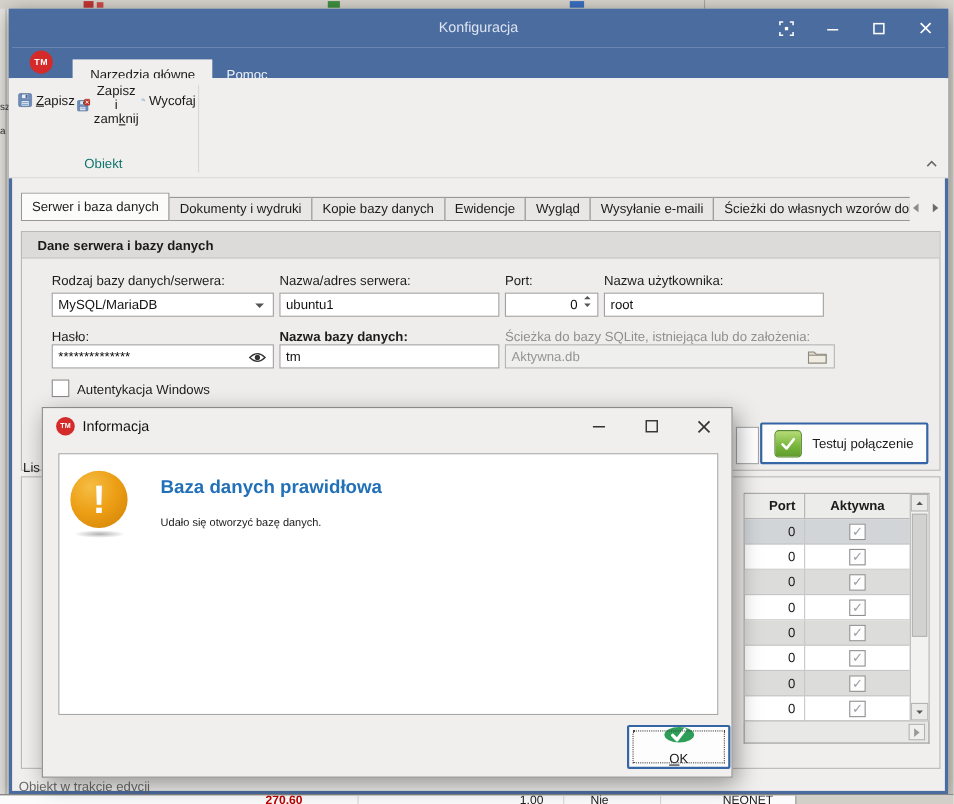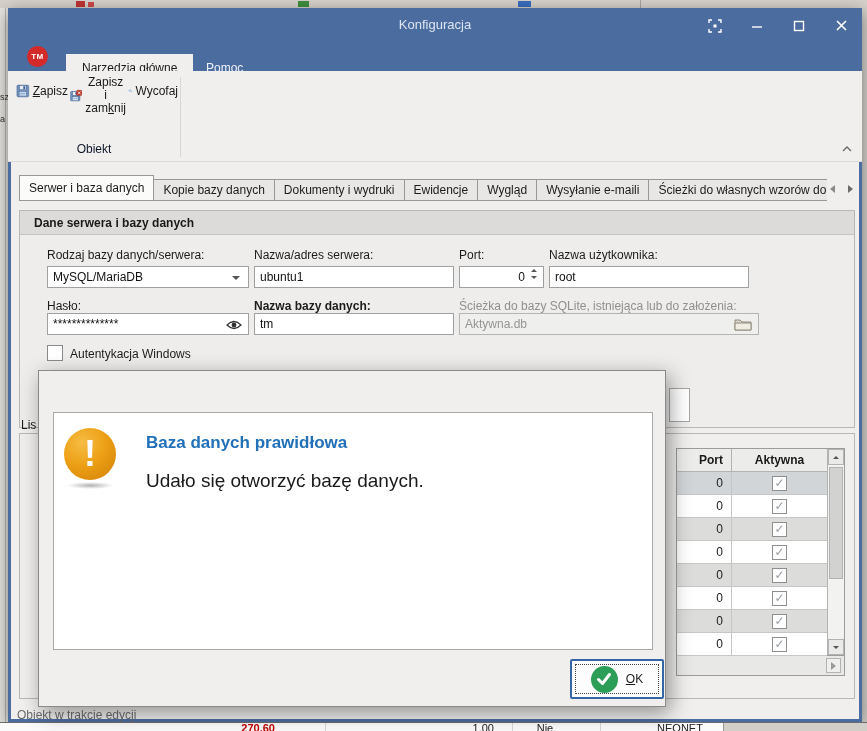--- a/index.html
+++ b/index.html
@@ -29,21 +29,21 @@
   .ribbon-tabrow { position:absolute; left:-3px; top:32px; width:854px; height:28px; background:#4b6c9f; }
   .app-logo { position:absolute; left:19px; top:3px; width:21px; height:21px; border-radius:50%; background:#d42a2a; color:#fff; font-weight:bold; font-size:8px; display:flex; align-items:center; justify-content:center; letter-spacing:.5px; }
   .rtab { position:absolute; top:11px; height:28px; display:flex; align-items:center; padding:0 16px; font-size:12px; }
   .rtab.active { left:58px; background:#f0efee; color:#1a1a1a; }
   .rtab.inactive { left:182px; color:#eef2f8; }
 
   
   .ribbon { position:absolute; left:-3px; top:60px; width:854px; height:91px; background:#f0efee; border-bottom:1px solid #dcdbda; }
   .rbtn { position:absolute; top:5px; display:flex; flex-direction:row; align-items:center; gap:3px; text-align:center; line-height:13px; }
   .rbtn .lbl { color:#1a1a1a; }
-  .rgroup-label { position:absolute; left:0; top:71px; width:172px; text-align:center; color:#0f172a; }
+  .rgroup-label { position:absolute; left:0; top:71px; width:172px; text-align:center; color:#0f766e; }
   .rsep { position:absolute; left:172px; top:6px; width:1px; height:80px; background:#d9d8d7; }
   .ribbon-collapse { position:absolute; left:832px; top:72px; width:14px; height:12px; display:flex; align-items:center; justify-content:center; }
 
   
   .tabstrip { position:absolute; left:8px; top:164px; width:808px; height:26px; display:flex; align-items:flex-end; overflow:hidden; }
   .ptab { height:22px; padding:3px 9px 0; background:#e8e7e6; border:1px solid #979797; margin-right:-1px; white-space:nowrap; font-size:12px; color:#1c1c1c; }
   .ptab.active { height:26px; padding-top:5px; background:#fbfbfa; position:relative; z-index:2; }
   .tab-scroll { position:absolute; top:170px; width:15px; height:15px; display:flex; align-items:center; justify-content:center; }
 
   
@@ -99,23 +99,23 @@
   .m-controls { position:absolute; right:8px; top:5px; display:flex; gap:14px; }
   .m-btn { width:34px; height:23px; display:flex; align-items:center; justify-content:center; }
   .m-content { position:absolute; left:14px; top:41px; width:600px; height:238px; background:#fff; border:1px solid #a8a8a8; }
   .warn-circle { position:absolute; left:10px; top:15px; width:52px; height:52px; border-radius:50%;
                  background:radial-gradient(circle at 35% 28%, #f6bd45 0%, #eda016 45%, #d07f04 100%);
                  display:flex; align-items:center; justify-content:center;
                  color:#fff; font-weight:bold; font-size:36px; }
   .warn-shadow { position:absolute; left:13px; top:69px; width:47px; height:7px; border-radius:50%;
                  background:radial-gradient(ellipse at center, rgba(0,0,0,.30), rgba(0,0,0,0) 70%); }
   .m-heading { position:absolute; left:92px; top:20px; font-size:17px; font-weight:bold; color:#2170b8; }
-  .m-message { position:absolute; left:92px; top:57px; font-size:19px; color:#1a1a1a;text-align:right; }
+  .m-message { position:absolute; left:92px; top:57px; font-size:10px; color:#1a1a1a;text-align:right; }
   .ok-btn { position:absolute; left:531px; top:288px; width:94px; height:40px; background:#fdfdfd; border:2px solid #3465a4; border-radius:2px;
-            outline:1px dotted #444; outline-offset:-6px; display:flex; align-items:center; justify-content:center; gap:8px; }
+            outline:1px dotted #444; outline-offset:-6px; display:flex; align-items:center; justify-content:center; gap:8px;flex-direction:column; }
   .ok-circle { width:27px; height:27px; border-radius:50%; background:#2d9e57; display:flex; align-items:center; justify-content:center; }
 
   .statusbar-text { position:absolute; left:6px; top:697px; font-size:12px; color:#6b6b6b; }
   u { text-decoration:underline; }
 </style>
 </head>
 <body>
 
 <div class="screen">
 
@@ -215,22 +215,22 @@
 
       <div class="ribbon-collapse">
         <svg width="12" height="8" viewBox="0 0 12 8">
           <path d="M2 6 L6 2 L10 6" fill="none" stroke="#6a6a6a" stroke-width="1.4"></path>
         </svg>
       </div>
     </div>
 
     <div class="tabstrip">
       <div class="ptab active">Serwer i baza danych</div>
+      <div class="ptab">Dokumenty i wydruki</div>
       <div class="ptab">Kopie bazy danych</div>
-      <div class="ptab">Dokumenty i wydruki</div>
       <div class="ptab">Ewidencje</div>
       <div class="ptab">Wygląd</div>
       <div class="ptab">Wysyłanie e-maili</div>
       <div class="ptab">Ścieżki do własnych wzorów dokumentów</div>
 
     </div>
     <div class="tab-scroll" style="left:814px;">
         <span class="tri-left"></span>
       </div>
     <div class="tab-scroll" style="left:832px;">
@@ -293,20 +293,28 @@
       </div>
 
       <div class="checkbox" style="position:absolute;left:27px;top:134px;"></div>
       <div class="flabel" style="left:50px;top:136px;">Autentykacja Windows</div>
     </div>
 
     <div class="flabel" style="left:10px;top:407px;width:24px;overflow:hidden;white-space:nowrap;">Lis</div>
     <div class="groupbox" style="left:8px;top:422px;width:836px;height:266px;background:#f0efee;"></div>
 
     <div class="cut-control"></div>
+    <div class="test-btn">
+      <span class="test-icon">
+        <svg width="15" height="13" viewBox="0 0 16 14">
+            <path d="M2.5 7.5 L6.5 11.5 L13.5 2.5" fill="none" stroke="#fff" stroke-width="2.6" stroke-linecap="round" stroke-linejoin="round"></path>
+          </svg>
+      </span>
+      <span>Testuj połączenie</span>
+    </div>
 
     <div class="dtable">
       <div class="dt-head">
         <div class="hc1">Port</div>
         <div class="hc2">Aktywna</div>
       </div>
 
       <div class="dt-row cur" style="top:23px;">
           <div class="c1">0</div>
           <div class="c2">
@@ -368,20 +376,41 @@
     </div>
     <div class="dt-footer">
       <div class="hs-btn">
           <span class="tri-right" style="border-left-color:#9a9a9a;"></span>
         </div>
     </div>
 
     <div class="statusbar-text">Obiekt w trakcie edycji</div>
 
     <div class="modal">
+      <div class="m-titlebar">
+        <div class="m-logo">TM</div>
+        <div class="m-title">Informacja</div>
+        <div class="m-controls">
+          <div class="m-btn">
+            <svg width="13" height="13" viewBox="0 0 13 13">
+                <line x1="1" y1="7" x2="12" y2="7" stroke="#333" stroke-width="1.3"></line>
+              </svg>
+          </div>
+          <div class="m-btn">
+            <svg width="13" height="13" viewBox="0 0 13 13">
+                <rect x="1.5" y="1.5" width="10" height="10" fill="none" stroke="#333" stroke-width="1.3"></rect>
+              </svg>
+          </div>
+          <div class="m-btn">
+            <svg width="14" height="14" viewBox="0 0 14 14">
+                <path d="M2 2 L12 12 M12 2 L2 12" stroke="#333" stroke-width="1.5"></path>
+              </svg>
+          </div>
+        </div>
+      </div>
 
       <div class="m-content">
         <div class="warn-circle">!</div>
         <div class="warn-shadow"></div>
         <div class="m-heading">Baza danych prawidłowa</div>
         <div class="m-message">Udało się otworzyć bazę danych.</div>
       </div>
 
       <div class="ok-btn">
         <span class="ok-circle">

